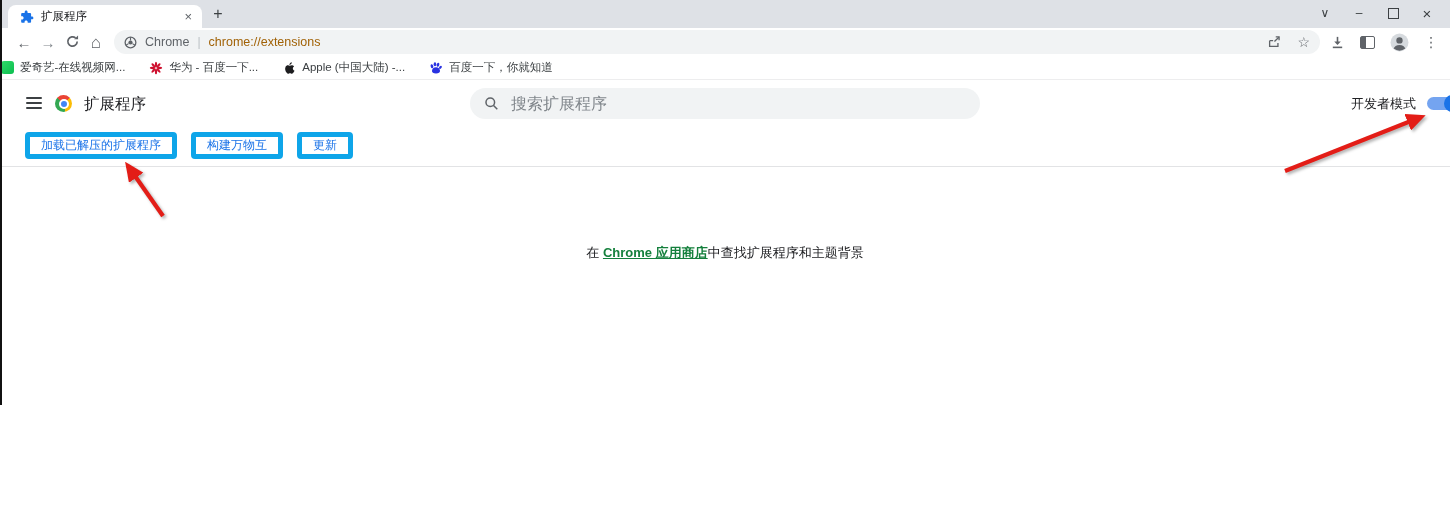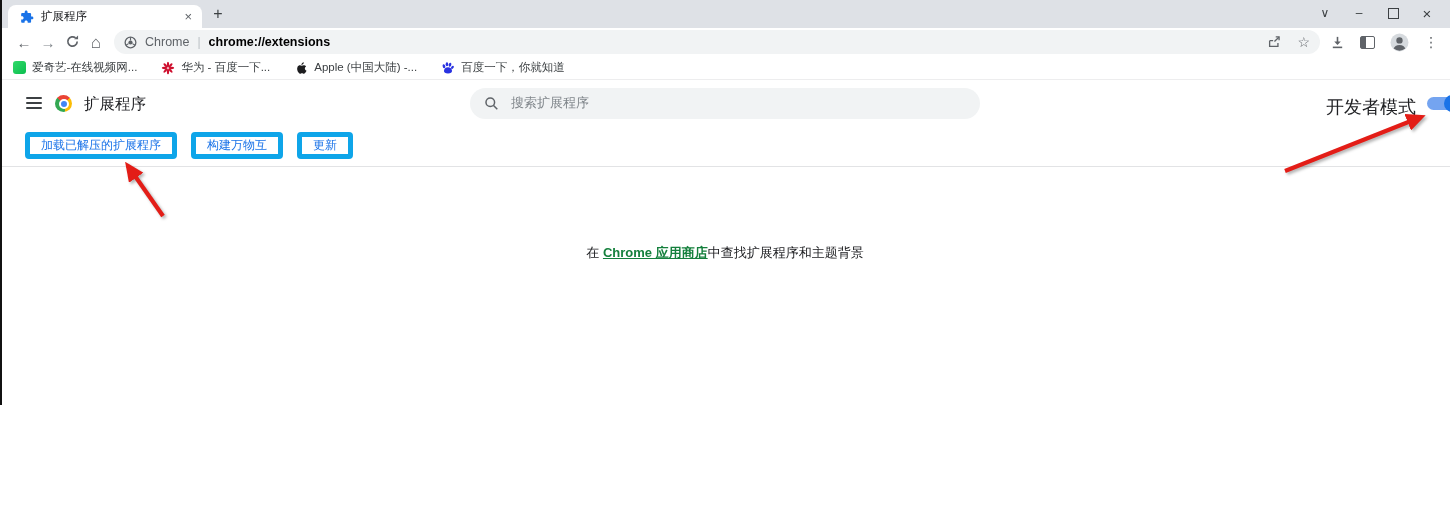--- a/index.html
+++ b/index.html
@@ -23,48 +23,48 @@
 
   
   .toolbar{position:absolute;left:0;top:28px;width:1450px;height:28px;background:#fff;display:flex;align-items:center;
            padding:0 8px 0 12px;box-sizing:border-box;}
   .navico{width:24px;text-align:center;font-size:15px;color:#5f6368;flex:0 0 auto;line-height:1;}
   .navico.fwd{color:#80868b;}
   .urlbar{flex:1;height:22px;background:#f1f3f4;border-radius:12px;margin:0 10px 0 6px;display:flex;align-items:center;
           padding:12px 10px;box-sizing:border-box;min-width:0;}
   .urlbar .site{font-size:12.5px;color:#5f6368;margin-left:8px;}
   .urlbar .sep{font-size:12px;color:#bdc1c6;margin:0 8px;}
-  .urlbar .url{font-size:12.5px;color:#000000;flex:1;white-space:nowrap;overflow:hidden;font-weight:bold;}
+  .urlbar .url{font-size:12.5px;color:#a16207;flex:1;white-space:nowrap;overflow:hidden;}
   .urlbar .star{font-size:14px;color:#5f6368;margin-left:16px;}
   .tb-right{display:flex;align-items:center;gap:15px;flex:0 0 auto;margin-right:4px;}
   .sidepanel{width:13px;height:11px;border:1.6px solid #5f6368;border-radius:2px;position:relative;}
   .sidepanel::before{content:"";position:absolute;left:0;top:0;bottom:0;width:5px;background:#5f6368;}
   .dots{font-size:14px;color:#5f6368;line-height:1;}
 
   
   .bookmarks{position:absolute;left:0;top:56px;width:1450px;height:24px;background:#fff;display:flex;align-items:center;
-             gap:24px;padding-left:12px;box-sizing:border-box;border-bottom:1px solid #ededee;}
+             gap:24px;box-sizing:border-box;border-bottom:1px solid #ededee;}
   .bm{display:flex;align-items:center;gap:6px;font-size:11.5px;color:#3c4043;white-space:nowrap;}
   .bm-ico{width:14px;height:14px;display:flex;align-items:center;justify-content:center;flex:0 0 auto;}
   .iqiyi{width:13px;height:13px;border-radius:3px;background:linear-gradient(135deg,#31d969,#0bbe4f);}
 
   
   .pagehead{position:absolute;left:0;top:80px;width:1450px;height:48px;background:#fff;}
   .hamburger{position:absolute;left:26px;top:17px;width:16px;display:flex;flex-direction:column;gap:3px;}
   .hamburger i{display:block;height:2px;background:#3c4043;border-radius:1px;}
   .chrome-logo{position:absolute;left:55px;top:15px;width:17px;height:17px;border-radius:50%;
     background:conic-gradient(from -50deg,#ea4335 0 100deg,#fbbc04 100deg 220deg,#34a853 220deg 360deg);}
   .chrome-logo::before{content:"";position:absolute;inset:3.5px;border-radius:50%;background:#4285f4;border:2px solid #fff;box-sizing:border-box;}
   .page-title{position:absolute;left:84px;top:14px;font-size:15.5px;color:#202124;}
   .searchbox{position:absolute;left:470px;top:8px;width:510px;height:31px;background:#f1f3f4;border-radius:16px;
              display:flex;align-items:center;padding:0 14px;box-sizing:border-box;}
-  .searchbox input{flex:1;border:none;outline:none;background:transparent;font-size:13px;color:#202124;margin-left:10px;
-                   font-family:Liberation Mono, monospace;}
+  .searchbox input{flex:1;border:none;outline:none;background:transparent;font-size:16px;color:#202124;margin-left:10px;
+                   font-family:Liberation Sans, sans-serif;}
   .searchbox input::placeholder{color:#80868b;}
-  .devmode{position:absolute;right:34px;top:15px;font-size:18px;color:#202124;}
+  .devmode{position:absolute;right:34px;top:15px;font-size:13px;color:#202124;}
   .toggle{position:absolute;left:1427px;top:17px;width:31px;height:13px;border-radius:7px;background:#74a4f0;}
   .toggle .knob{position:absolute;right:-3px;top:-2px;width:17px;height:17px;border-radius:50%;background:#1a73e8;}
 
   
   .btnrow{position:absolute;left:0;top:128px;width:1450px;height:38px;background:#fff;display:flex;align-items:flex-start;
           gap:14px;padding:4px 0 0 25px;box-sizing:border-box;}
   .cr-btn{height:27px;background:#fff;border:5px solid #0ea5e9;border-radius:4px;color:#1a73e8;font-size:12px;
           font-weight:500;display:flex;align-items:center;padding:0 11px;box-sizing:border-box;white-space:nowrap;
           font-family:"Liberation Sans",sans-serif;cursor:pointer;}
   .hdiv{position:absolute;left:0;top:166px;width:1450px;height:1px;background:#e2e3e5;}

